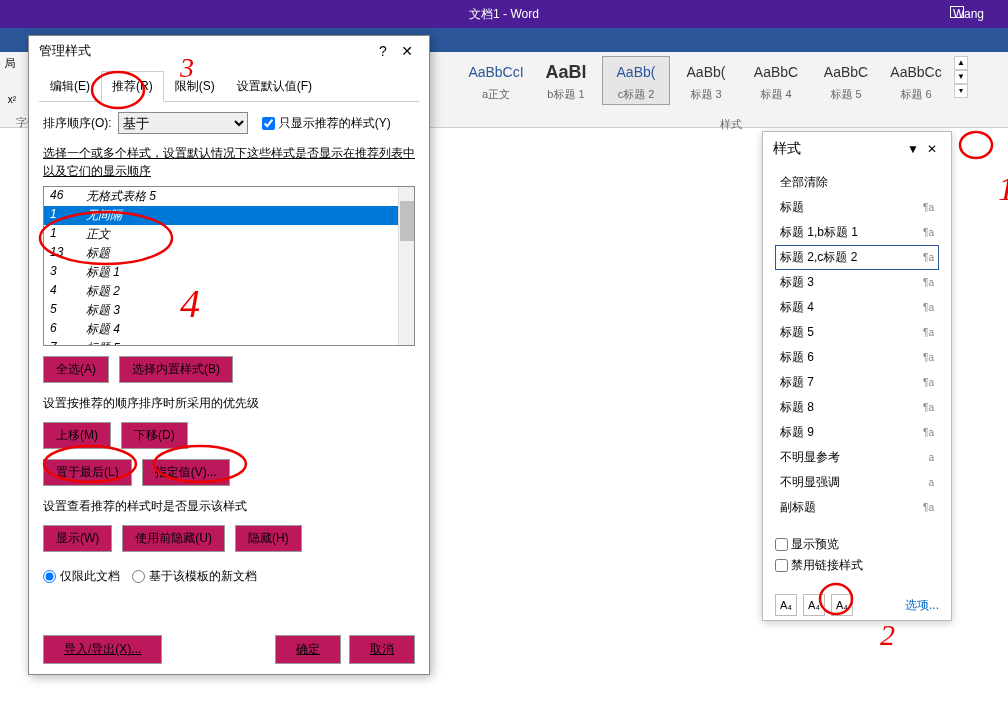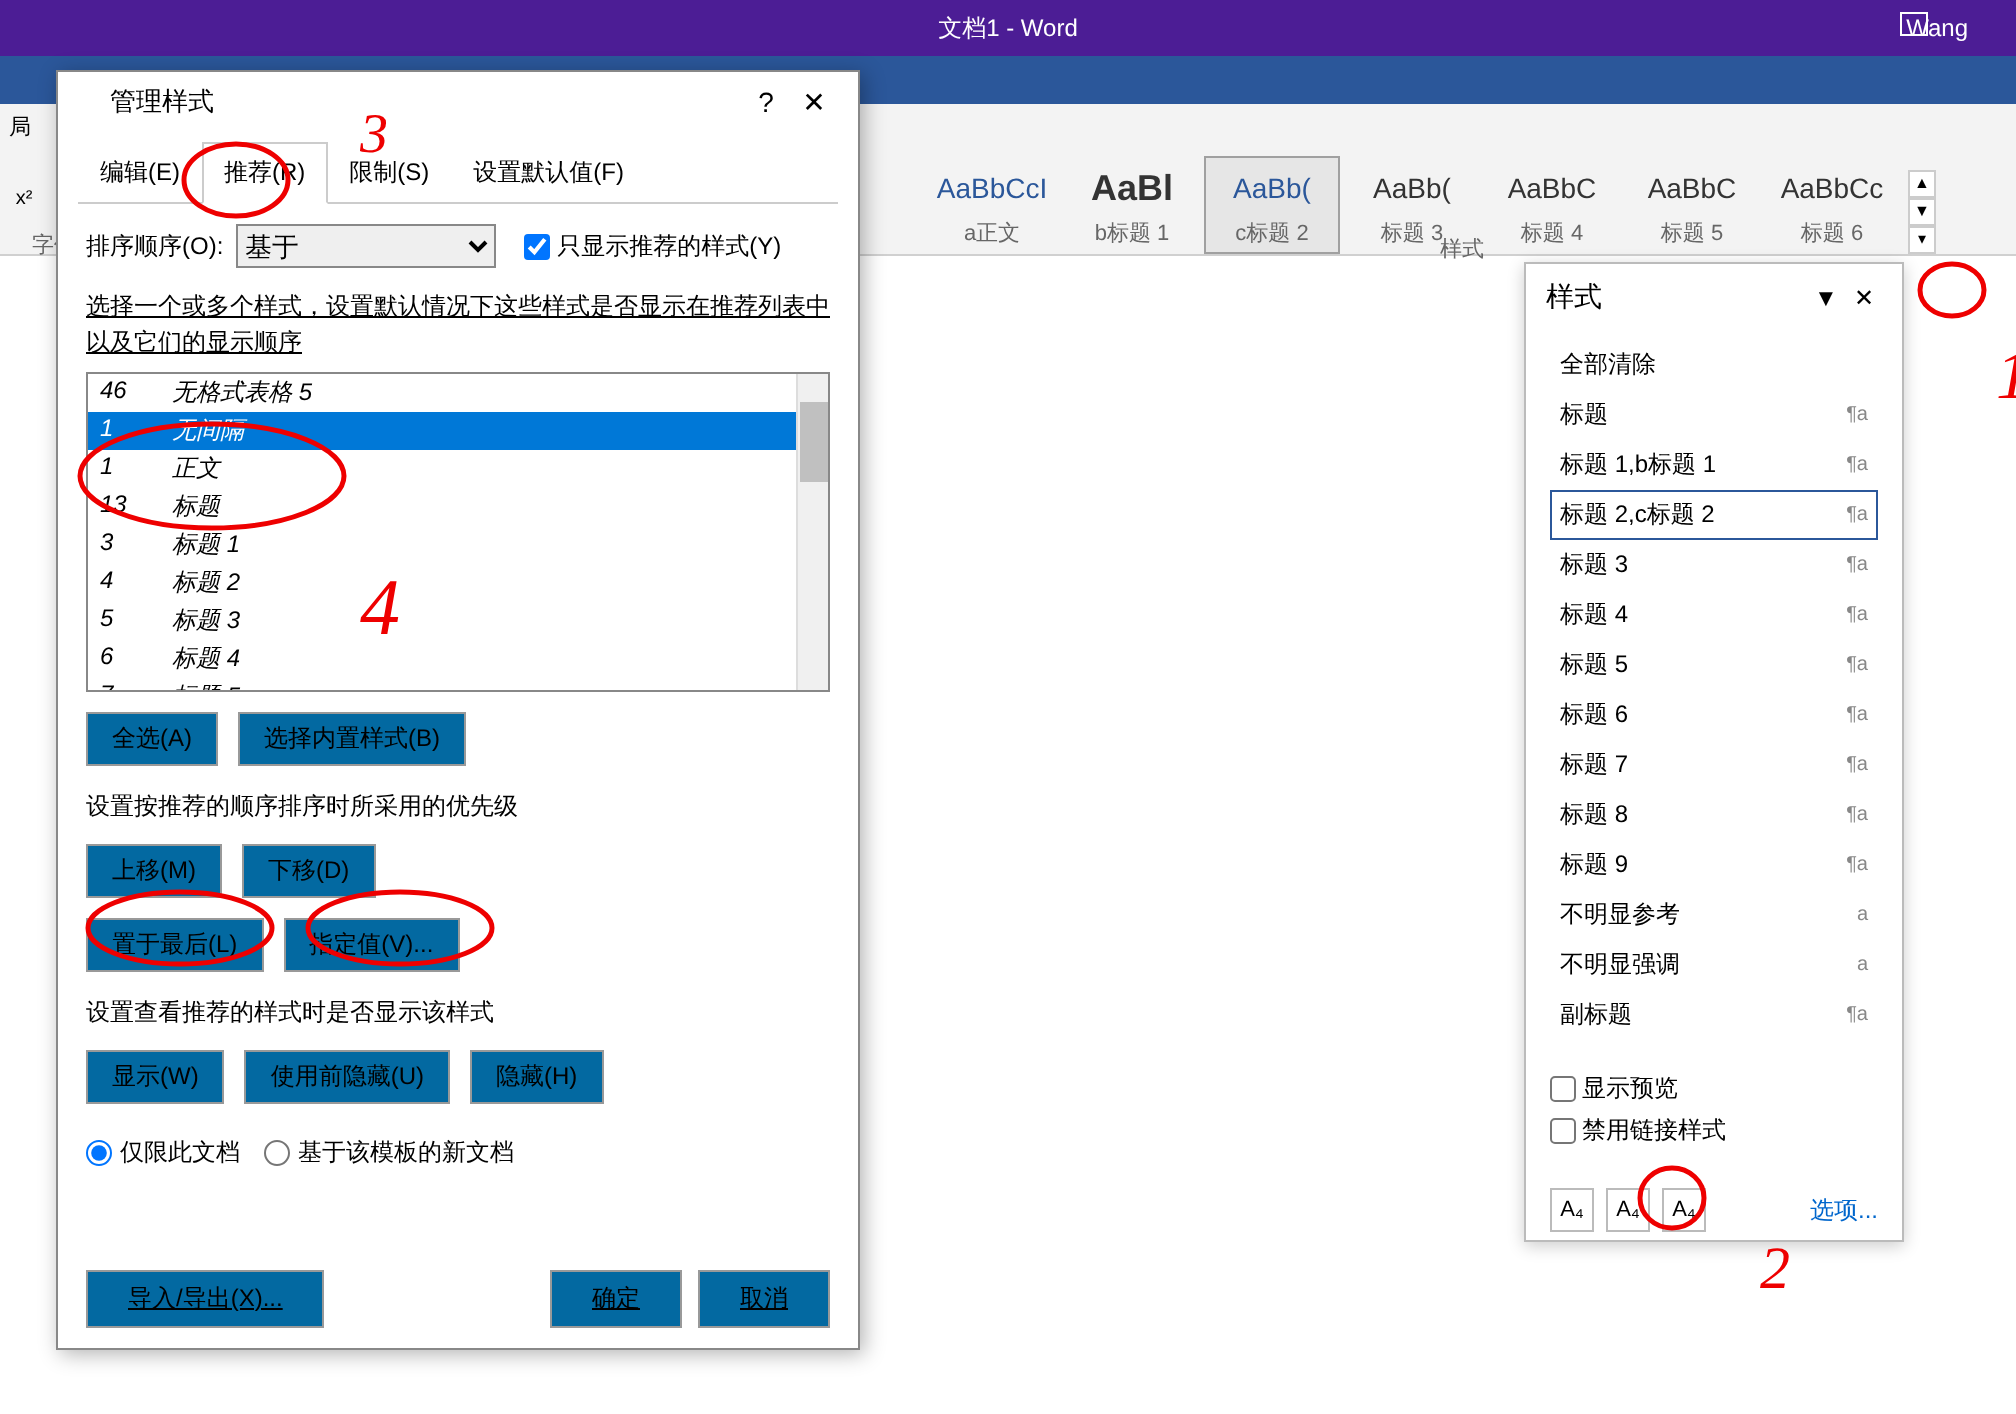--- a/index.html
+++ b/index.html
@@ -6,56 +6,56 @@
 body { width: 1008px; height: 707px; background: #fff; overflow: hidden; position: relative; }
 
 .titlebar { height: 28px; background: #4c1d95; color: #fff; display: flex; align-items: center; justify-content: center; font-size: 12px; position: relative; }
 .titlebar .user { position: absolute; right: 24px; font-size: 12px; }
 .titlebar .restore { position: absolute; right: 44px; top: 6px; width: 14px; height: 12px; border: 1px solid #fff; }
 
 .ribbon-bg { background: #2b579a; height: 24px; }
 .ribbon { background: #f3f3f3; border-bottom: 1px solid #d0d0d0; height: 76px; display: flex; }
 .ribbon-left { width: 20px; background: #f3f3f3; position: relative; font-size: 11px; padding-top: 4px; text-align: center; }
 
-.styles-gallery { display: flex; align-items: flex-end; margin-left: 440px; padding: 4px 2px 0 2px; gap: 2px; }
+.styles-gallery { display: flex; align-items: flex-start; margin-left: 440px; padding: 4px 2px 0 2px; gap: 2px; }
 .style-item { width: 68px; text-align: center; cursor: pointer; border: 1px solid transparent; padding: 2px 0; }
 .style-item.selected { border: 1px solid #a0a0a0; background: #e6e6e6; }
 .style-item .preview { font-size: 14px; color: #333; height: 26px; display: flex; align-items: center; justify-content: center; }
 .style-item .preview.big { font-weight: bold; font-size: 18px; }
 .style-item .preview.blue { color: #2b579a; }
 .style-item .name { font-size: 11px; color: #666; margin-top: 2px; }
 .gallery-arrows { display: flex; flex-direction: column; margin-left: 2px; }
 .gallery-arrows div { width: 14px; height: 14px; border: 1px solid #ccc; font-size: 8px; text-align: center; line-height: 12px; cursor: pointer; background: #fff; }
 
 .section-label { position: absolute; top: 115px; left: 16px; font-size: 11px; color: #666; }
 .section-label2 { position: absolute; top: 117px; left: 720px; font-size: 11px; color: #666; }
 
 .leftcol { position: absolute; left: 0; top: 90px; width: 24px; }
 .leftcol div { font-size: 10px; text-align: center; padding: 4px 0; }
 
 
 .dialog { position: absolute; left: 28px; top: 35px; width: 402px; height: 640px; background: #fff; border: 1px solid #888; box-shadow: 2px 2px 10px rgba(0,0,0,.3); }
-.dlg-title { height: 30px; display: flex; align-items: center; padding: 0 10px; font-size: 13px; margin-left: 16px; }
+.dlg-title { height: 30px; display: flex; align-items: center; padding: 0 10px; font-size: 13px; }
 .dlg-title .spacer { flex: 1; }
 .dlg-title .help, .dlg-title .close { width: 24px; text-align: center; cursor: pointer; font-size: 14px; }
 .dlg-tabs { display: flex; border-bottom: 1px solid #ccc; margin: 4px 10px 0 10px; }
 .dlg-tab { padding: 6px 10px; font-size: 12px; cursor: pointer; border: 1px solid transparent; position: relative; top: 1px; }
 .dlg-tab.active { border: 1px solid #ccc; border-bottom: 1px solid #fff; background: #fff; }
 .dlg-body { padding: 10px 14px; font-size: 12px; }
 .sort-row { display: flex; align-items: center; gap: 6px; margin-bottom: 10px; }
 .sort-row select { width: 130px; height: 22px; border: 1px solid #888; }
 .sort-row label.cb { display: flex; align-items: center; gap: 4px; margin-left: 8px; }
 .desc { font-size: 12px; margin: 8px 0 6px 0; line-height: 1.5; text-decoration: underline; }
 .listbox { border: 1px solid #888; height: 160px; overflow: hidden; position: relative; background: #fff; }
 .listbox .row { display: flex; padding: 1px 6px; font-size: 12px; cursor: pointer; font-style: italic; }
 .listbox .row.sel { background: #0078d7; color: #fff; }
 .listbox .row .pri { width: 36px; }
 .listbox .scrollbar { position: absolute; right: 0; top: 0; width: 16px; height: 100%; background: #f0f0f0; border-left: 1px solid #ddd; }
 .listbox .scrollbar .thumb { position: absolute; top: 14px; width: 14px; left: 1px; height: 40px; background: #c0c0c0; }
-.btn { border: 1px solid #999; background: #0369a1; padding: 4px 12px; font-size: 12px; cursor: pointer; display: inline-block; }
+.btn { border: 1px solid #999; background: #be185d; padding: 4px 12px; font-size: 12px; cursor: pointer; display: inline-block; }
 .btn-row { margin: 10px 0; display: flex; gap: 10px; }
 .subhead { margin: 12px 0 6px 0; }
 .radios { margin: 16px 0; display: flex; gap: 12px; align-items: center; }
 .radios label { display: flex; align-items: center; gap: 4px; }
 .dlg-footer { position: absolute; bottom: 10px; left: 14px; right: 14px; display: flex; align-items: center; text-decoration: underline; }
 .dlg-footer .spacer { flex: 1; }
 .dlg-footer .btn { padding: 5px 20px; }
 
 
 .styles-pane { position: absolute; right: 56px; top: 131px; width: 190px; height: 490px; background: #fff; border: 1px solid #bbb; box-shadow: 0 2px 8px rgba(0,0,0,.2); }

